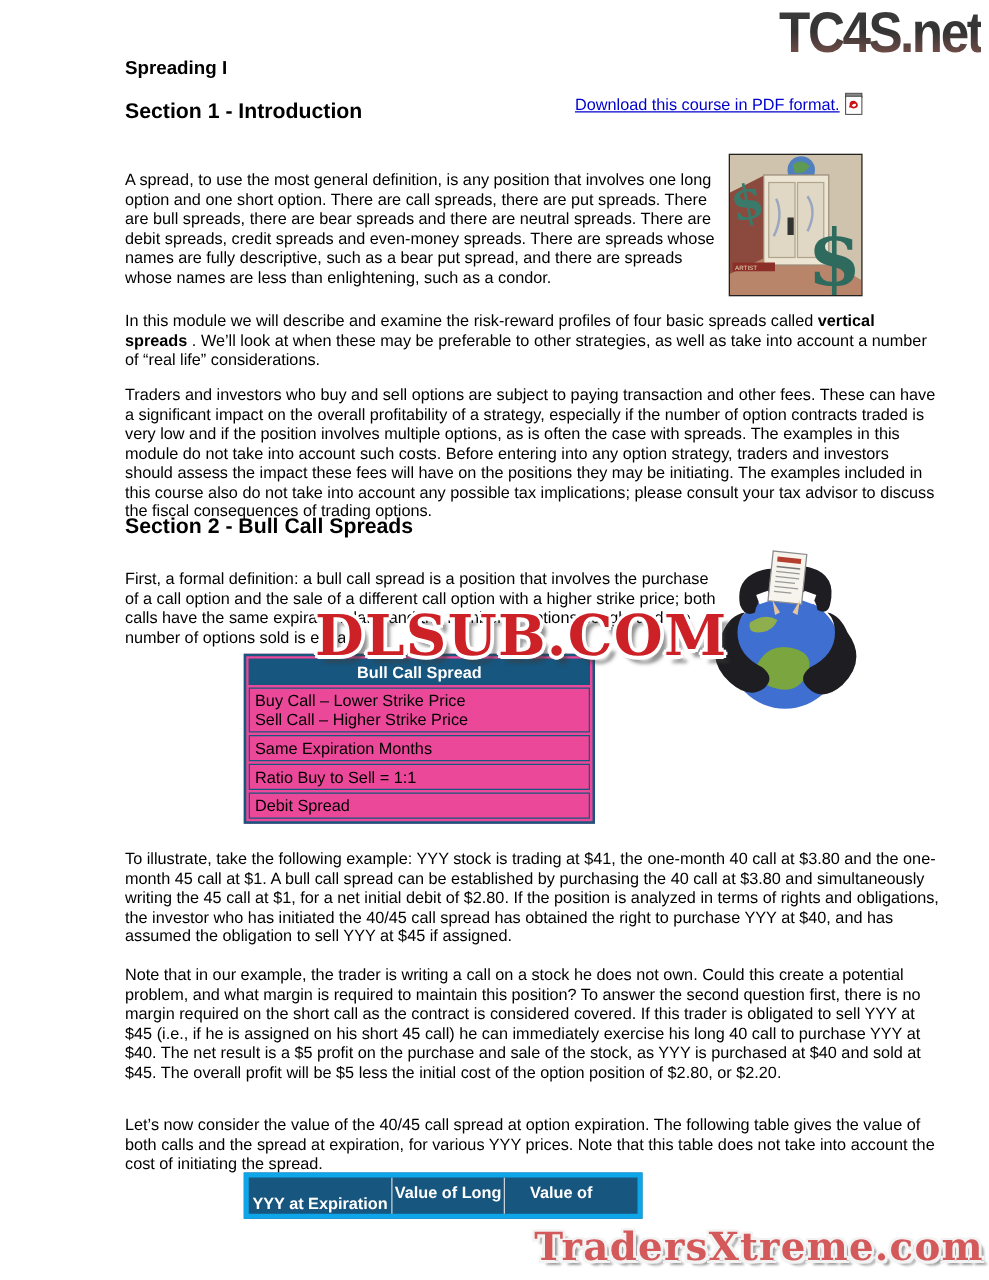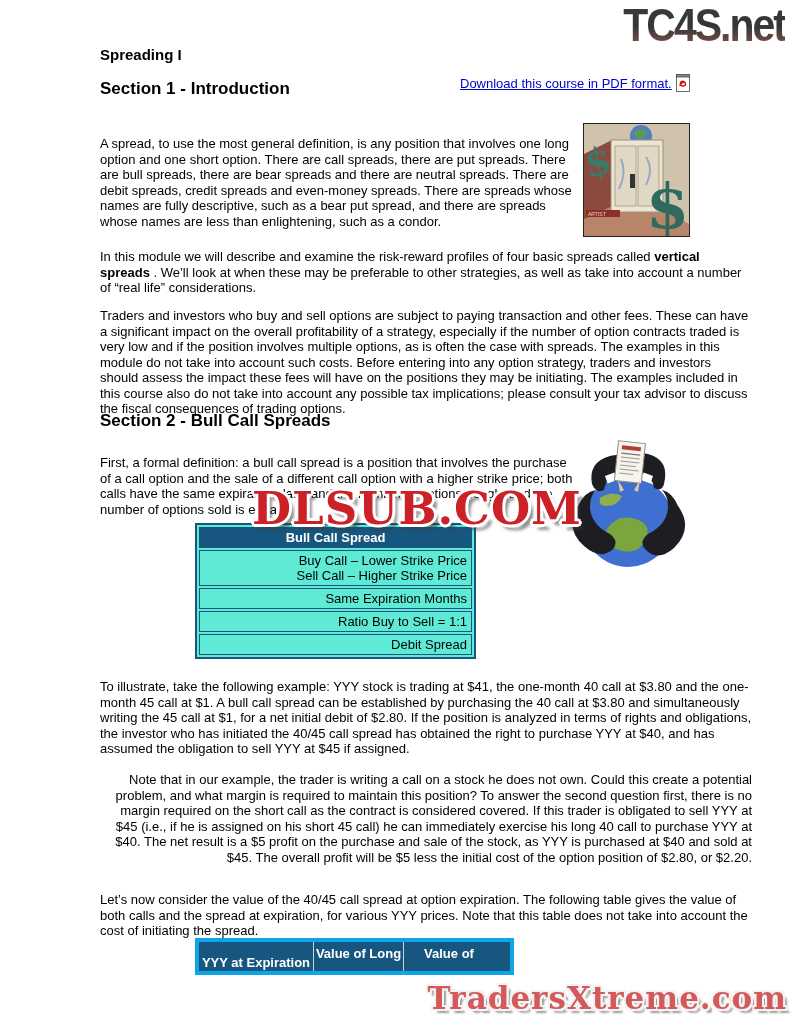--- a/index.html
+++ b/index.html
@@ -46,43 +46,43 @@
   }
   .p1{top:123px;width:484px;}
   .p2{top:236px;width:648px;margin-top:13px;}
   .p3{top:295px;width:652px;}
   .sec2-heading{
     position:absolute;left:100px;top:411px;
     font-size:17px;font-weight:700;text-align:center;
   }
   .p4{top:442px;width:478px;}
   .p5{top:666px;width:652px;}
-  .p6{top:759px;width:652px;text-align:right;}
+  .p6{top:759px;width:652px;}
   .p7{top:879px;width:652px;}
   .bold{font-weight:700;}
   
   .art-img{
     position:absolute;left:583px;top:123px;width:107px;height:114px;
     border:1px solid #222;box-sizing:border-box;background:#cfc3ae;
   }
   .globe-img{
     position:absolute;left:566px;top:436px;width:126px;height:140px;
   }
   
   .spread-table{
     position:absolute;left:195px;top:523px;width:281px;
     border:2px solid #17567e;border-spacing:2px;border-collapse:separate;
-    background:#5eead4;
+    background:#ec4899;
   }
   .spread-table th{
     background:#17567e;color:#fff;border:1px solid #17567e;
     font-size:13px;font-weight:700;padding:2px 4px;text-align:center;
   }
   .spread-table td{
-    border:1px solid #17567e;font-size:13px;text-align:right;
+    border:1px solid #17567e;font-size:13px;text-align:left;
     padding:2px 4px;line-height:15px;
   }
   
   .exp-table{
     position:absolute;left:195px;top:938px;width:319px;height:37px;
     display:flex;overflow:hidden;
     background:#17567e;
     box-sizing:border-box;border:4px solid #0ea5e9;
   }
   .exp-cell{

